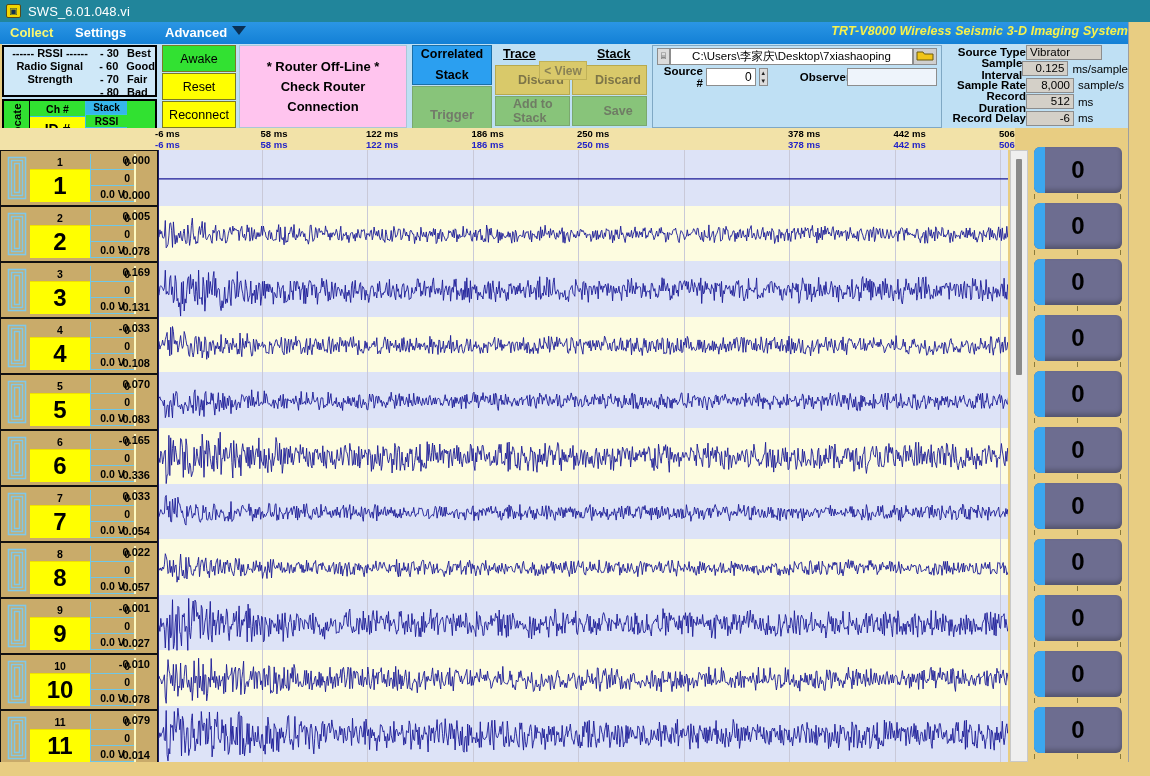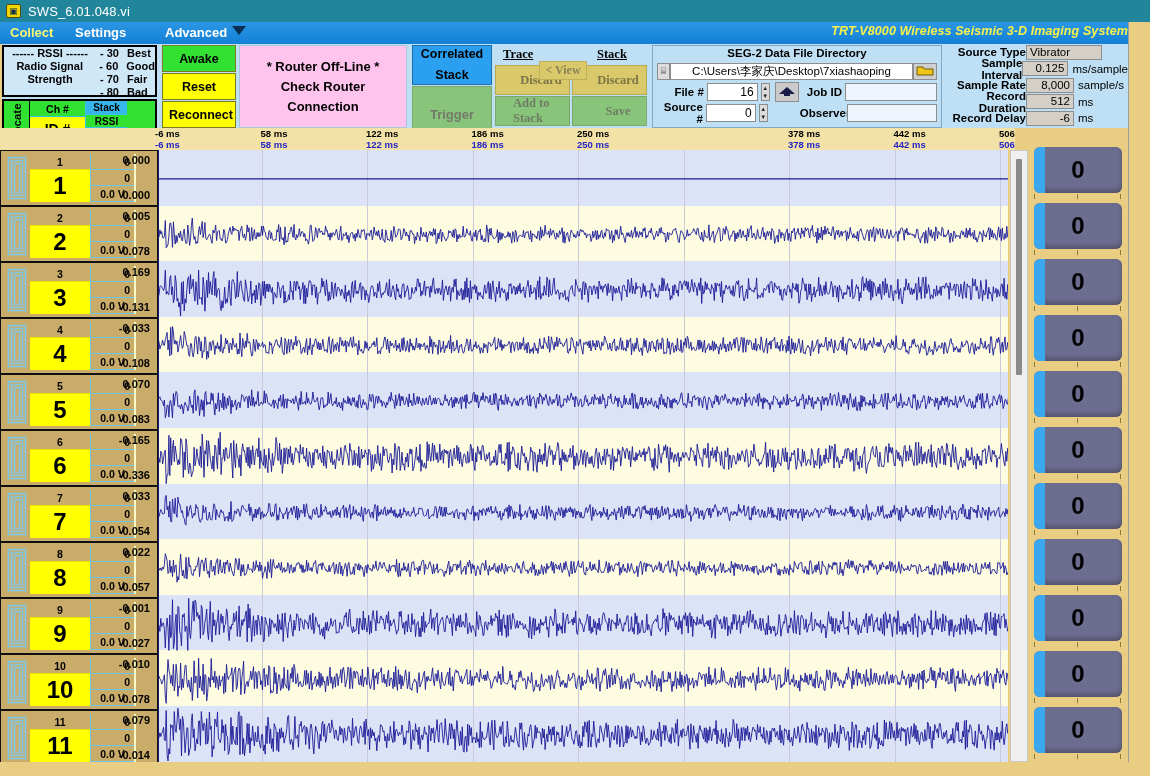--- a/index.html
+++ b/index.html
@@ -94,21 +94,21 @@
     height:13.6px; line-height:13.6px; text-align:center;
     font-size:10px; font-weight:bold; border-bottom:1px solid #39c0e8;
   }
   #locatehdr .scol .stack { background:#36b6ea; }
   #locatehdr .filler { flex:1; }
 
   
   #awakebox { position:absolute; left:162px; top:45px; width:74px; height:83px; }
   #awakebox button {
     display:block; width:100%; height:27px; margin:0 0 1px 0;
-    border:1px solid #7a7a25; font-size:12.5px; font-weight:bold;
+    border:1px solid #7a7a25; font-size:12.5px; font-weight:normal;
     color:#000; cursor:pointer; font-family:inherit;
   }
   #awakebox .awake { background:#32e132; }
   #awakebox .reset { background:#ffff00; }
   #awakebox .reconnect { background:#ffff00; }
 
   
   #router {
     position:absolute; left:239px; top:45px; width:168px; height:83px;
     background:#ffc4ee; border:1px solid #a9c7d8;
@@ -124,21 +124,21 @@
     display:flex; flex-direction:column; align-items:center; justify-content:space-between;
     cursor:pointer;
   }
   #corrbox .trig {
     width:100%; height:56px; margin-top:1px; background:#88c47a;
     border:1px solid #7ba86e; font-size:13px; font-weight:bold; color:#737a6a;
     display:flex; align-items:center; justify-content:center; cursor:pointer;
   }
 
   
-  #tracegrp { position:absolute; left:495px; top:45px; width:152px; height:83px;font-family:Liberation Serif, serif; }
+  #tracegrp { position:absolute; left:495px; top:45px; width:152px; height:83px; }
   #tracegrp .labrow { height:20px; position:relative; }
   #tracegrp .tlab {
     position:absolute; font-size:12.5px; font-weight:bold; color:#000;
     text-decoration:underline; top:2px;
   }
   #tracegrp .tlab.a { left:8px; }
   #tracegrp .tlab.b { left:102px; }
   #tracegrp .vbtn {
     position:absolute; left:44px; top:16px; width:48px; height:19px;
     background:#d9c96a; border:1px solid #c0b158;
@@ -425,44 +425,28 @@
       <div class="btn green">Add to Stack</div>
     </div>
     <div class="col">
       <div class="btn discard">Discard</div>
       <div class="btn green">Save</div>
     </div>
   </div>
 </div>
 
 <div id="segpanel">
-  <div class="hdr">SEG-2 Data File Directory</div>
   <div class="pathrow">
     <div class="pathicon">⌸</div>
     <div class="pathbox">C:\Users\李家庆\Desktop\7xiashaoping</div>
     <div class="folder">
       <svg width="18" height="12" viewBox="0 0 18 12">
         <path d="M1 2 h6 l1.4 2 H17 v6 H1 Z" fill="#f0c419" stroke="#6b5a10" stroke-width="1"></path>
       </svg>
     </div>
-  </div>
-  <div class="numrow">
-    <div class="nlab">File #</div>
-    <div class="nbox">16</div>
-    <div class="spin">
-        <i>▲</i>
-        <i>▼</i>
-      </div>
-    <div class="upbtn">
-      <svg width="18" height="11" viewBox="0 0 18 11">
-        <path d="M9 1 L17 8 H12 V10 H6 V8 H1 Z" fill="#1b1b4b"></path>
-      </svg>
-    </div>
-    <div class="jlab">Job ID</div>
-    <div class="jbox"></div>
   </div>
   <div class="numrow">
     <div class="nlab">Source #</div>
     <div class="nbox">0</div>
     <div class="spin">
         <i>▲</i>
         <i>▼</i>
       </div>
     <div class="upbtn" style="visibility:hidden"></div>
     <div class="jlab">Observer</div>

